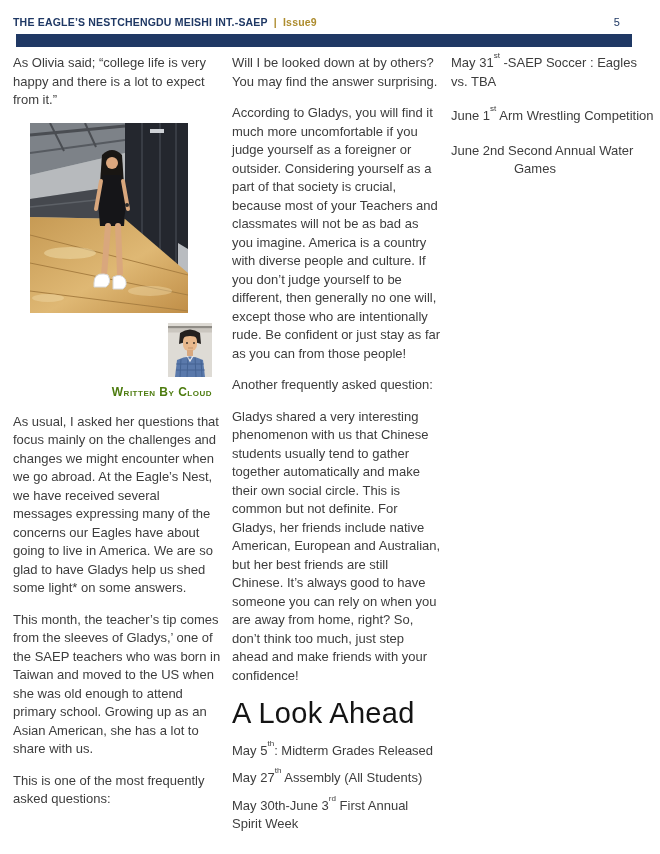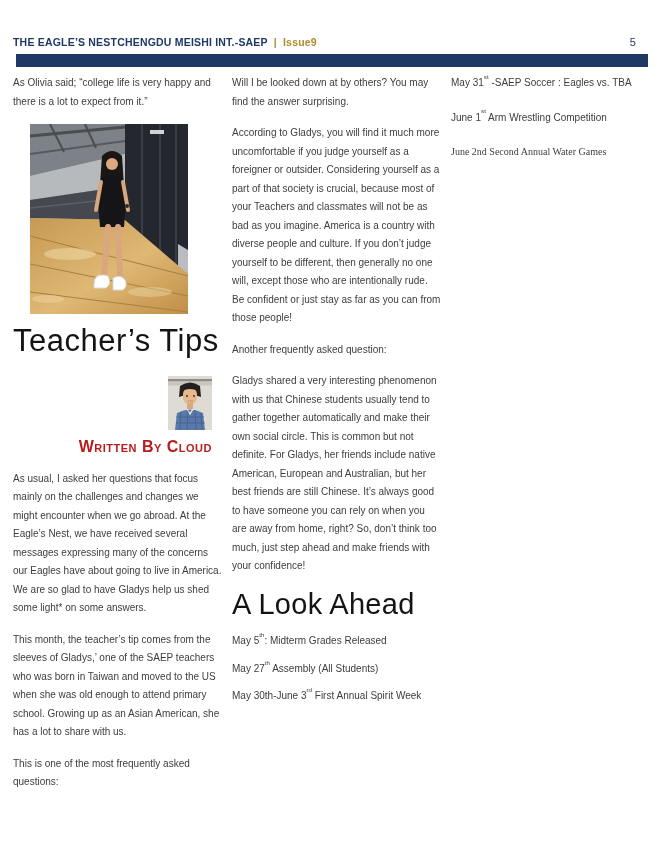--- a/index.html
+++ b/index.html
@@ -6,59 +6,59 @@
   .page{
     position:relative;
     width:660px;height:854px;
     margin:0 auto;
     background:#ffffff;
     font-family:"Liberation Sans", sans-serif;
     overflow:hidden;
     box-sizing:border-box;
   }
   
-  .header{padding:16px 0 0 13px;margin-top:20px;}
+  .header{padding:16px 16px 0 13px;}
   .header-line{
     display:flex;justify-content:space-between;align-items:baseline;
     padding-right:24px;
     font-size:10.5px;font-weight:bold;letter-spacing:0.2px;
     color:#1F3864;
   }
   .header-left{white-space:nowrap;}
   .issue-sep{color:#AD8C2E;margin:0 3px;}
   .issue-label{color:#AD8C2E;}
   .page-number{font-weight:normal;font-size:11px;color:#1F3864;}
   .navy-bar{margin:6px 12px 0 3px;height:13px;background:#1F3864;}
   
   .columns{display:flex;gap:10px;padding:7px 0 0 13px;}
   .col{width:209px;box-sizing:border-box;}
   .col3{width:205px;}
-  p{margin:0 0 13px;font-size:10px;line-height:18.5px;color:#3d3d3d;}
+  p{margin:0 0 13px;font-size:13px;line-height:18.5px;color:#3d3d3d;}
   
   .h-teachers{
     font-size:31px;line-height:1.12;font-weight:400;color:#141414;
     letter-spacing:0.5px;margin:4px 0 17px;white-space:nowrap;
   }
   .h-lookahead{
     font-size:29px;line-height:1.1;font-weight:400;color:#141414;
     letter-spacing:0.3px;margin:10px 0 12px;white-space:nowrap;
   }
   
   .gym-photo{width:158px;height:190px;margin:1px 0 10px 17px;display:block;}
   .portrait-row{display:flex;justify-content:flex-end;padding-right:10px;margin-top:2px;}
   .portrait{width:44px;height:54px;display:block;}
   .byline{
     text-align:right;padding-right:10px;margin:8px 0 14px;
-    font-size:16px;font-weight:bold;color:#b91c1c;
+    font-size:12px;font-weight:bold;color:#4d7c0f;
     font-variant:small-caps;letter-spacing:0.5px;
   }
   
   .event{margin:0 0 9px;}
   .col3 .event{margin:0 0 16px;}
-  .hang{padding-left:63px;text-indent:-63px;font-family:Liberation Serif, serif;}
+  .hang{padding-left:63px;text-indent:-63px;}
   sup{font-size:0.62em;line-height:0;position:relative;top:-0.45em;}
 </style>
 </head>
 <body>
 
 <div class="page">
 
   <div class="header">
     <div class="header-line">
       <span class="header-left">
@@ -114,21 +114,20 @@
           <line x1="71" y1="58" x2="66" y2="86" stroke="#d9a77d" stroke-width="4" stroke-linecap="round"></line>
           <line x1="93" y1="58" x2="98" y2="86" stroke="#d9a77d" stroke-width="4" stroke-linecap="round"></line>
           <circle cx="97" cy="82" r="2" fill="#2b2b2b"></circle>
           <line x1="78" y1="103" x2="74" y2="152" stroke="#d9a77d" stroke-width="6" stroke-linecap="round"></line>
           <line x1="88" y1="103" x2="90" y2="150" stroke="#d9a77d" stroke-width="6" stroke-linecap="round"></line>
           <path d="M64,160 q0,-10 10,-9 l4,1 q4,8 -2,12 l-12,0 Z" fill="#ffffff" stroke="#d8d8d8" stroke-width="1"></path>
           <path d="M83,154 q8,-4 12,2 q3,6 -2,10 l-10,0 Z" fill="#ffffff" stroke="#d8d8d8" stroke-width="1"></path>
         </g>
       </svg>
 
-      <h1 class="h-teachers">Teacher’s Tips</h1>
 
       <div class="portrait-row">
         <svg class="portrait" viewBox="0 0 44 54" preserveAspectRatio="none">
           <rect width="44" height="54" fill="#dedbd5"></rect>
           <rect y="3" width="44" height="2.5" fill="#8f8c86"></rect>
           <rect y="5.5" width="44" height="4" fill="#cac6bf"></rect>
           <path d="M12,10 Q22,3 32,10 L33,21 Q22,16 11,21 Z" fill="#23201e"></path>
           <rect x="15" y="12" width="14" height="16" rx="6" fill="#e8b88c"></rect>
           <path d="M13,10 Q22,5 31,10 L31,15 Q22,11 13,15 Z" fill="#23201e"></path>
           <circle cx="19" cy="20" r="0.9" fill="#2a241f"></circle>

